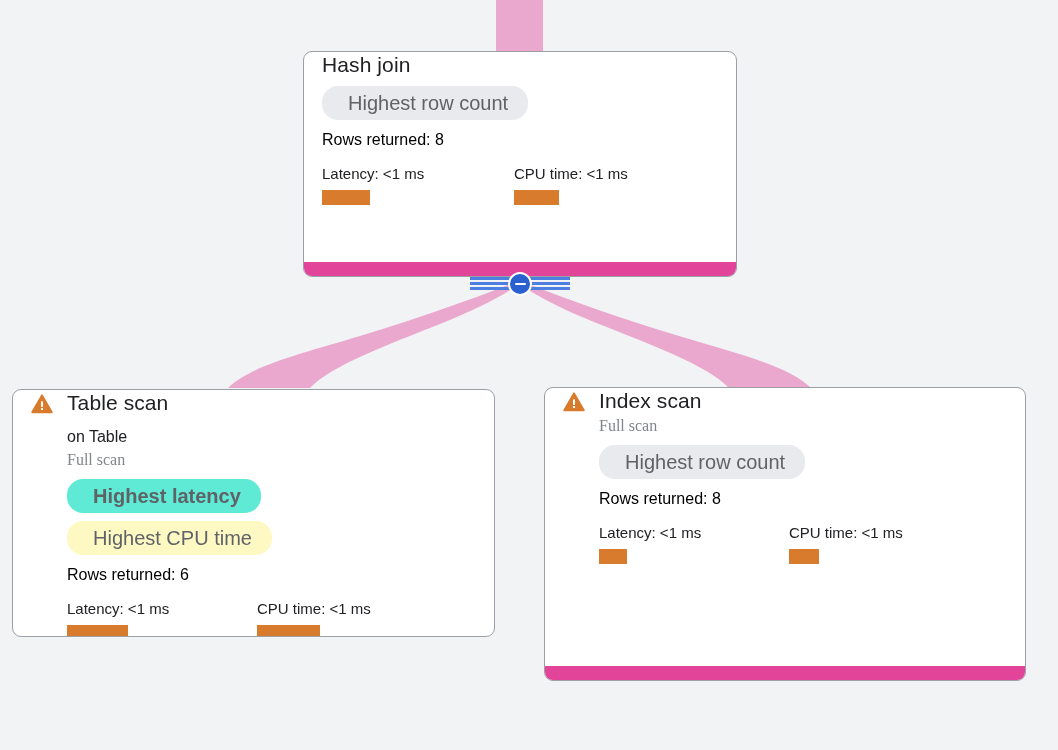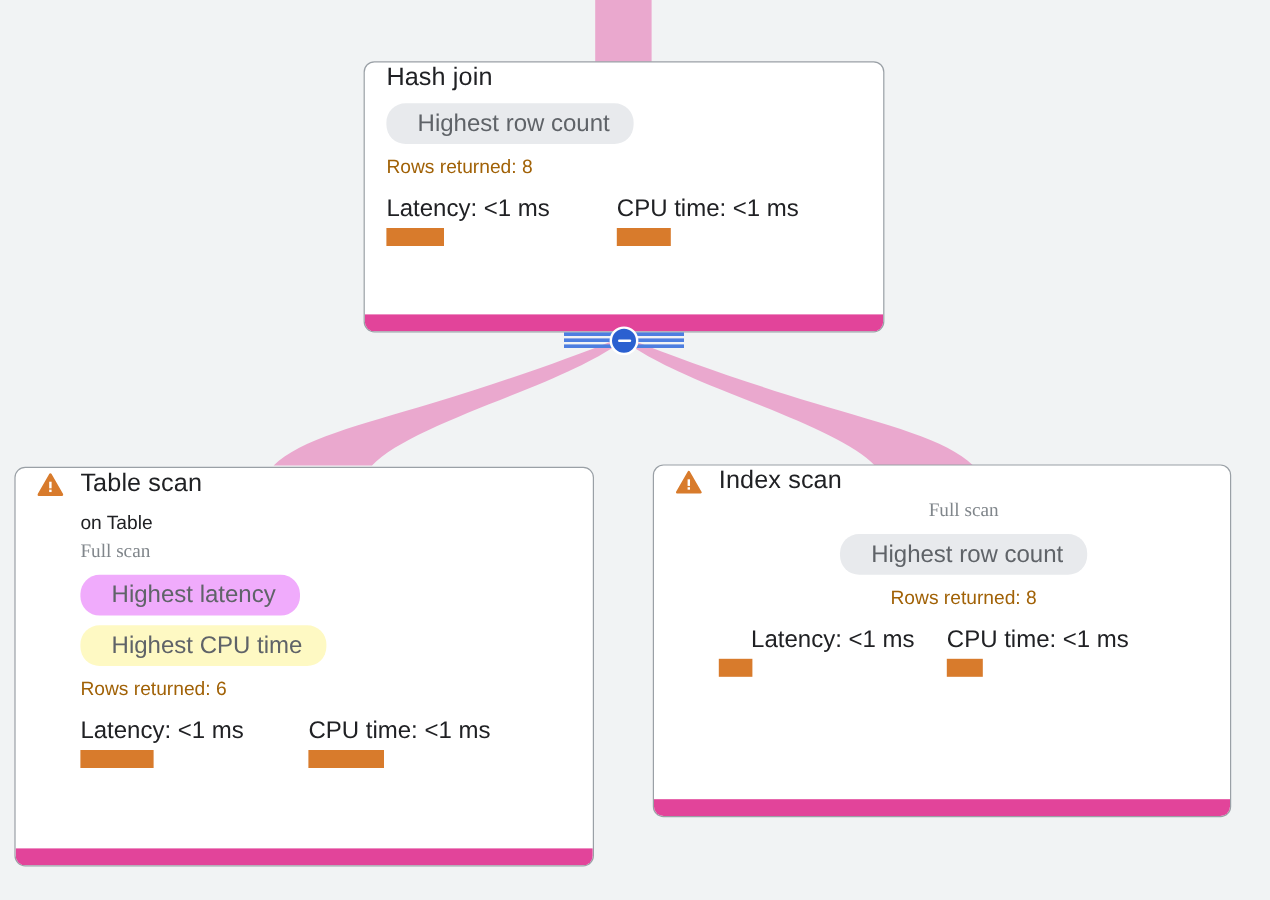--- a/index.html
+++ b/index.html
@@ -110,34 +110,34 @@
     line-height: 20px;
     padding: 7px 20px 7px 26px;
     margin-top: 8px;
     white-space: nowrap;
   }
   .chip-row { display: block; }
 
   .rows-returned {
     font-size: 16px;
     line-height: 22px;
-    color: #a16207;
+    color: #000000;
     margin-top: 9px;
     white-space: nowrap;
   }
 
   .metrics {
     display: flex;
     margin-top: 13px;
   }
   .metric {
     display: block;
   }
   .metric-label {
-    font-size: 20px;
+    font-size: 15px;
     line-height: 20px;
     color: #202124;
     white-space: nowrap;
   }
   .metric-bar {
     height: 15px;
     background: #d87b2c;
     margin-top: 6px;
   }
 
@@ -147,30 +147,29 @@
     top: 51px;
     width: 434px;
     height: 226px;
   }
   #node-hash-join .metrics .metric:nth-child(1) { width: 192px; }
 
   #node-table-scan {
     left: 12px;
     top: 389px;
     width: 483px;
-    height: 333px;
+    height: 248px;
   }
   #node-table-scan .metrics .metric:nth-child(1) { width: 190px; }
 
   #node-index-scan {
     left: 544px;
     top: 387px;
     width: 482px;
     height: 294px;
-    text-align: center;
   }
   #node-index-scan .metrics .metric:nth-child(1) { width: 190px; }
 
   
   .collapse-toggle {
     position: absolute;
     left: 470px;
     top: 272px;
     width: 100px;
     height: 24px;
@@ -284,21 +283,21 @@
           <path d="M12 2.6 L22.6 21 L1.4 21 Z" fill="#d87b2c" stroke="#d87b2c" stroke-width="2.2" stroke-linejoin="round"></path>
           <rect x="10.9" y="9.2" width="2.2" height="6" fill="#ffffff"></rect>
           <rect x="10.9" y="16.4" width="2.2" height="2.2" fill="#ffffff"></rect>
         </svg>
         <div class="node-title">Table scan</div>
       </div>
       <div class="node-content">
         <div class="node-subtitle">on Table</div>
         <div class="node-subnote">Full scan</div>
         <div class="chip-row">
-          <span class="chip" style="background: #f0abfc; color: rgb(95, 99, 104);">Highest latency</span>
+          <span class="chip" style="background: #5eead4; color: rgb(95, 99, 104); font-weight: bold;">Highest latency</span>
         </div>
         <div class="chip-row">
           <span class="chip" style="background: #fef9c3; color: rgb(95, 99, 104);">Highest CPU time</span>
         </div>
         <div class="rows-returned">Rows returned: 6</div>
         <div class="metrics">
           <div class="metric">
             <div class="metric-label">Latency: &lt;1 ms</div>
             <div class="metric-bar" style="width: 61px; background: rgb(216, 123, 44);"></div>
           </div>

